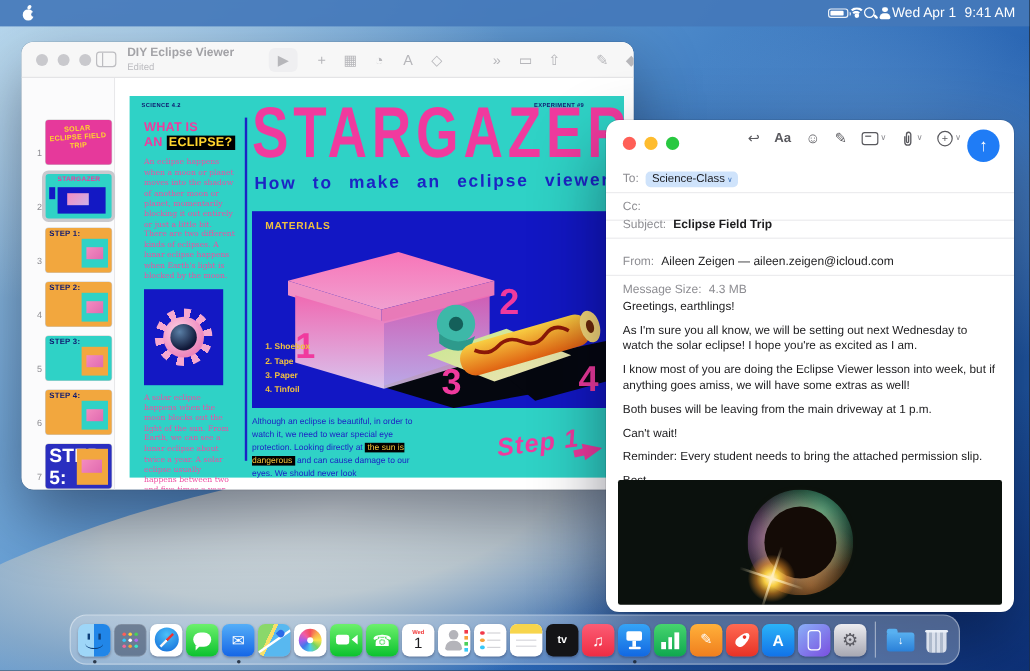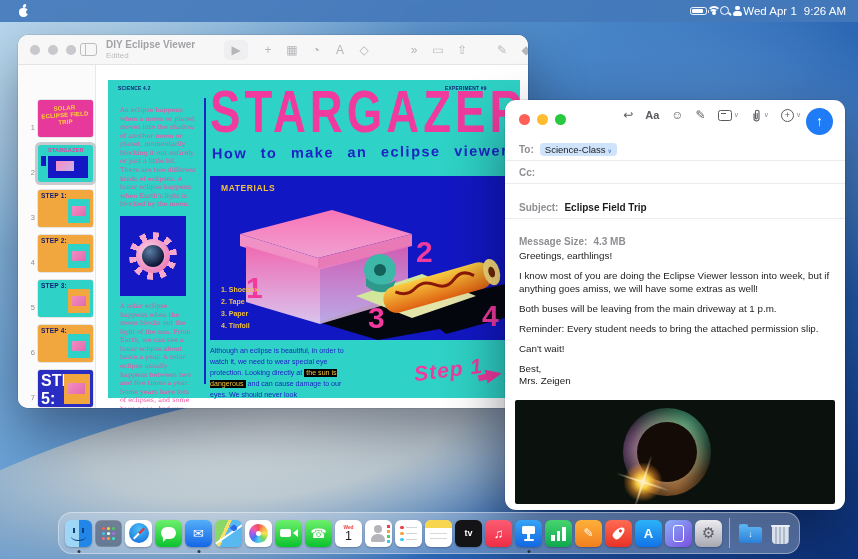--- a/index.html
+++ b/index.html
@@ -117,21 +117,21 @@
   .mtl.r{left:14px;background:#ff5f57;}
   .mtl.y{left:32px;background:#febc2e;}
   .mtl.g{left:50px;background:#28c840;}
   .mtools{position:absolute;right:44px;top:8px;display:flex;align-items:center;gap:12px;color:#59595e;font-size:12px;}
   .mtools .chev{font-size:7px;color:#8e8e93;margin-left:2px;}
   .fieldsbox{position:relative;width:14px;height:11px;border:1.3px solid #59595e;border-radius:2.5px;}
   .fieldsbox::before{content:"";position:absolute;left:2px;top:2px;right:5px;height:1.3px;background:#59595e;}
   .insbtn{position:relative;width:13px;height:13px;border:1.3px solid #59595e;border-radius:50%;font-size:9px;line-height:11px;text-align:center;}
   .send{position:absolute;right:12px;top:8px;width:27px;height:27px;border-radius:50%;background:#1f7cf6;color:#fff;font-size:14px;line-height:26px;text-align:center;font-weight:bold;}
   .mrow{position:absolute;left:0;right:0;display:flex;align-items:center;padding:0 14px;font-size:10px;border-bottom:1px solid #ececee;height:23px;}
-  .mrow .lab{color:#8e8e93;margin-right:6px;font-weight:bold;}
+  .mrow .lab{color:#8e8e93;margin-right:6px;}
   .mrow .val{color:#1c1c1e;}
   .token{background:#cfe3fb;color:#1a1a1e;border-radius:4px;padding:1px 5px;font-size:9.5px;}
   .token .chev{font-size:6px;color:#3a6fb8;margin-left:2px;}
   .sizepill{margin-left:auto;display:flex;align-items:center;}
   .sizepill .ctrl{background:#ebebed;border-radius:5px;padding:2px 6px;font-size:9.5px;color:#1c1c1e;display:flex;align-items:center;gap:6px;}
   .stepper{display:flex;flex-direction:column;font-size:4.5px;line-height:.9;color:#55555a;}
   .mbody{position:absolute;left:14px;top:150px;width:312px;font-size:9.8px;line-height:1.32;color:#1c1c1e;}
   .mbody p{margin:0 0 7px 0;}
   .mbody p.tight{margin-bottom:0;}
   .mimg{position:absolute;left:10px;top:300px;width:320px;height:104px;background:#0b110d;border-radius:2px;overflow:hidden;}
@@ -236,21 +236,21 @@
       <div class="batt"></div>
       <div class="wifi">
           <i></i>
           <i></i>
           <i></i>
         </div>
       <div class="mag"></div>
       <div class="usr"></div>
       <div class="clock">
         <span>Wed Apr 1</span>
-        <span>9:26 AM</span>
+        <span>9:41 AM</span>
       </div>
     </div>
   </div>
 
   <div class="kwin">
     <div class="ktitle">
       <div class="tl gray" style="left:12px"></div>
       <div class="tl gray" style="left:30px"></div>
       <div class="tl gray" style="left:48px"></div>
       <div class="k-side-toggle"></div>
@@ -312,20 +312,24 @@
       </div>
 
     </div>
 
     <div class="kcanvas">
       <div class="slide">
         <div class="sci">SCIENCE 4.2</div>
         <div class="exp">EXPERIMENT #9</div>
 
         <div class="lcol">
+          <div class="h-eclipse">
+            <span>WHAT IS</span><br>
+            <span>AN </span><span class="hl">ECLIPSE?</span>
+          </div>
           <div class="spara">An eclipse happens when a moon or planet moves into the shadow of another moon or planet, momentarily blocking it out entirely or just a little bit. There are two different kinds of eclipses. A lunar eclipse happens when Earth's light is blocked by the moon.</div>
           <div class="sunbox">
               <div class="sun"></div>
             </div>
           <div class="spara">A solar eclipse happens when the moon blocks out the light of the sun. From Earth, we can see a lunar eclipse about twice a year. A solar eclipse usually happens between two and five times a year. Some years have lots of eclipses, and some have none. And you have to be in the right place to see them!</div>
         </div>
 
         <div class="vrule"></div>
         <div class="bigtitle">STARGAZER</div>
         <div class="howto">How to make an eclipse viewer!</div>
@@ -416,35 +420,40 @@
     </div>
     <div class="send">↑</div>
 
     <div class="mrow" style="top:38px">
       <span class="lab">To:</span>
       <span class="token"><span>Science-Class</span><span class="chev">∨</span></span>
     </div>
     <div class="mrow" style="top:61px">
       <span class="lab">Cc:</span>
     </div>
-    <div class="mrow" style="top:96px">
+    <div class="mrow" style="top:76px">
       <span class="lab">Subject:</span>
       <span class="val" style="font-weight:bold">Eclipse Field Trip</span>
+    </div>
+    <div class="mrow" style="top:107px">
+      <span class="lab">From:</span>
+      <span class="val">Aileen Zeigen — aileen.zeigen@icloud.com</span>
     </div>
     <div class="mrow" style="top:130px;border-bottom:none">
       <span class="lab">Message Size:</span>
       <span class="lab">4.3 MB</span>
     </div>
 
     <div class="mbody">
       <p>Greetings, earthlings!</p>
+      <p>As I'm sure you all know, we will be setting out next Wednesday to watch the solar eclipse! I hope you're as excited as I am.</p>
       <p>I know most of you are doing the Eclipse Viewer lesson into week, but if anything goes amiss, we will have some extras as well!</p>
       <p>Both buses will be leaving from the main driveway at 1 p.m.</p>
+      <p>Can't wait!</p>
       <p>Reminder: Every student needs to bring the attached permission slip.</p>
-      <p>Can't wait!</p>
       <p class="tight">Best,</p>
       <p>Mrs. Zeigen</p>
     </div>
 
     <div class="mimg">
       <div class="corona"></div>
       <div class="mdisk"></div>
       <div class="flare"></div>
     </div>
   </div>

